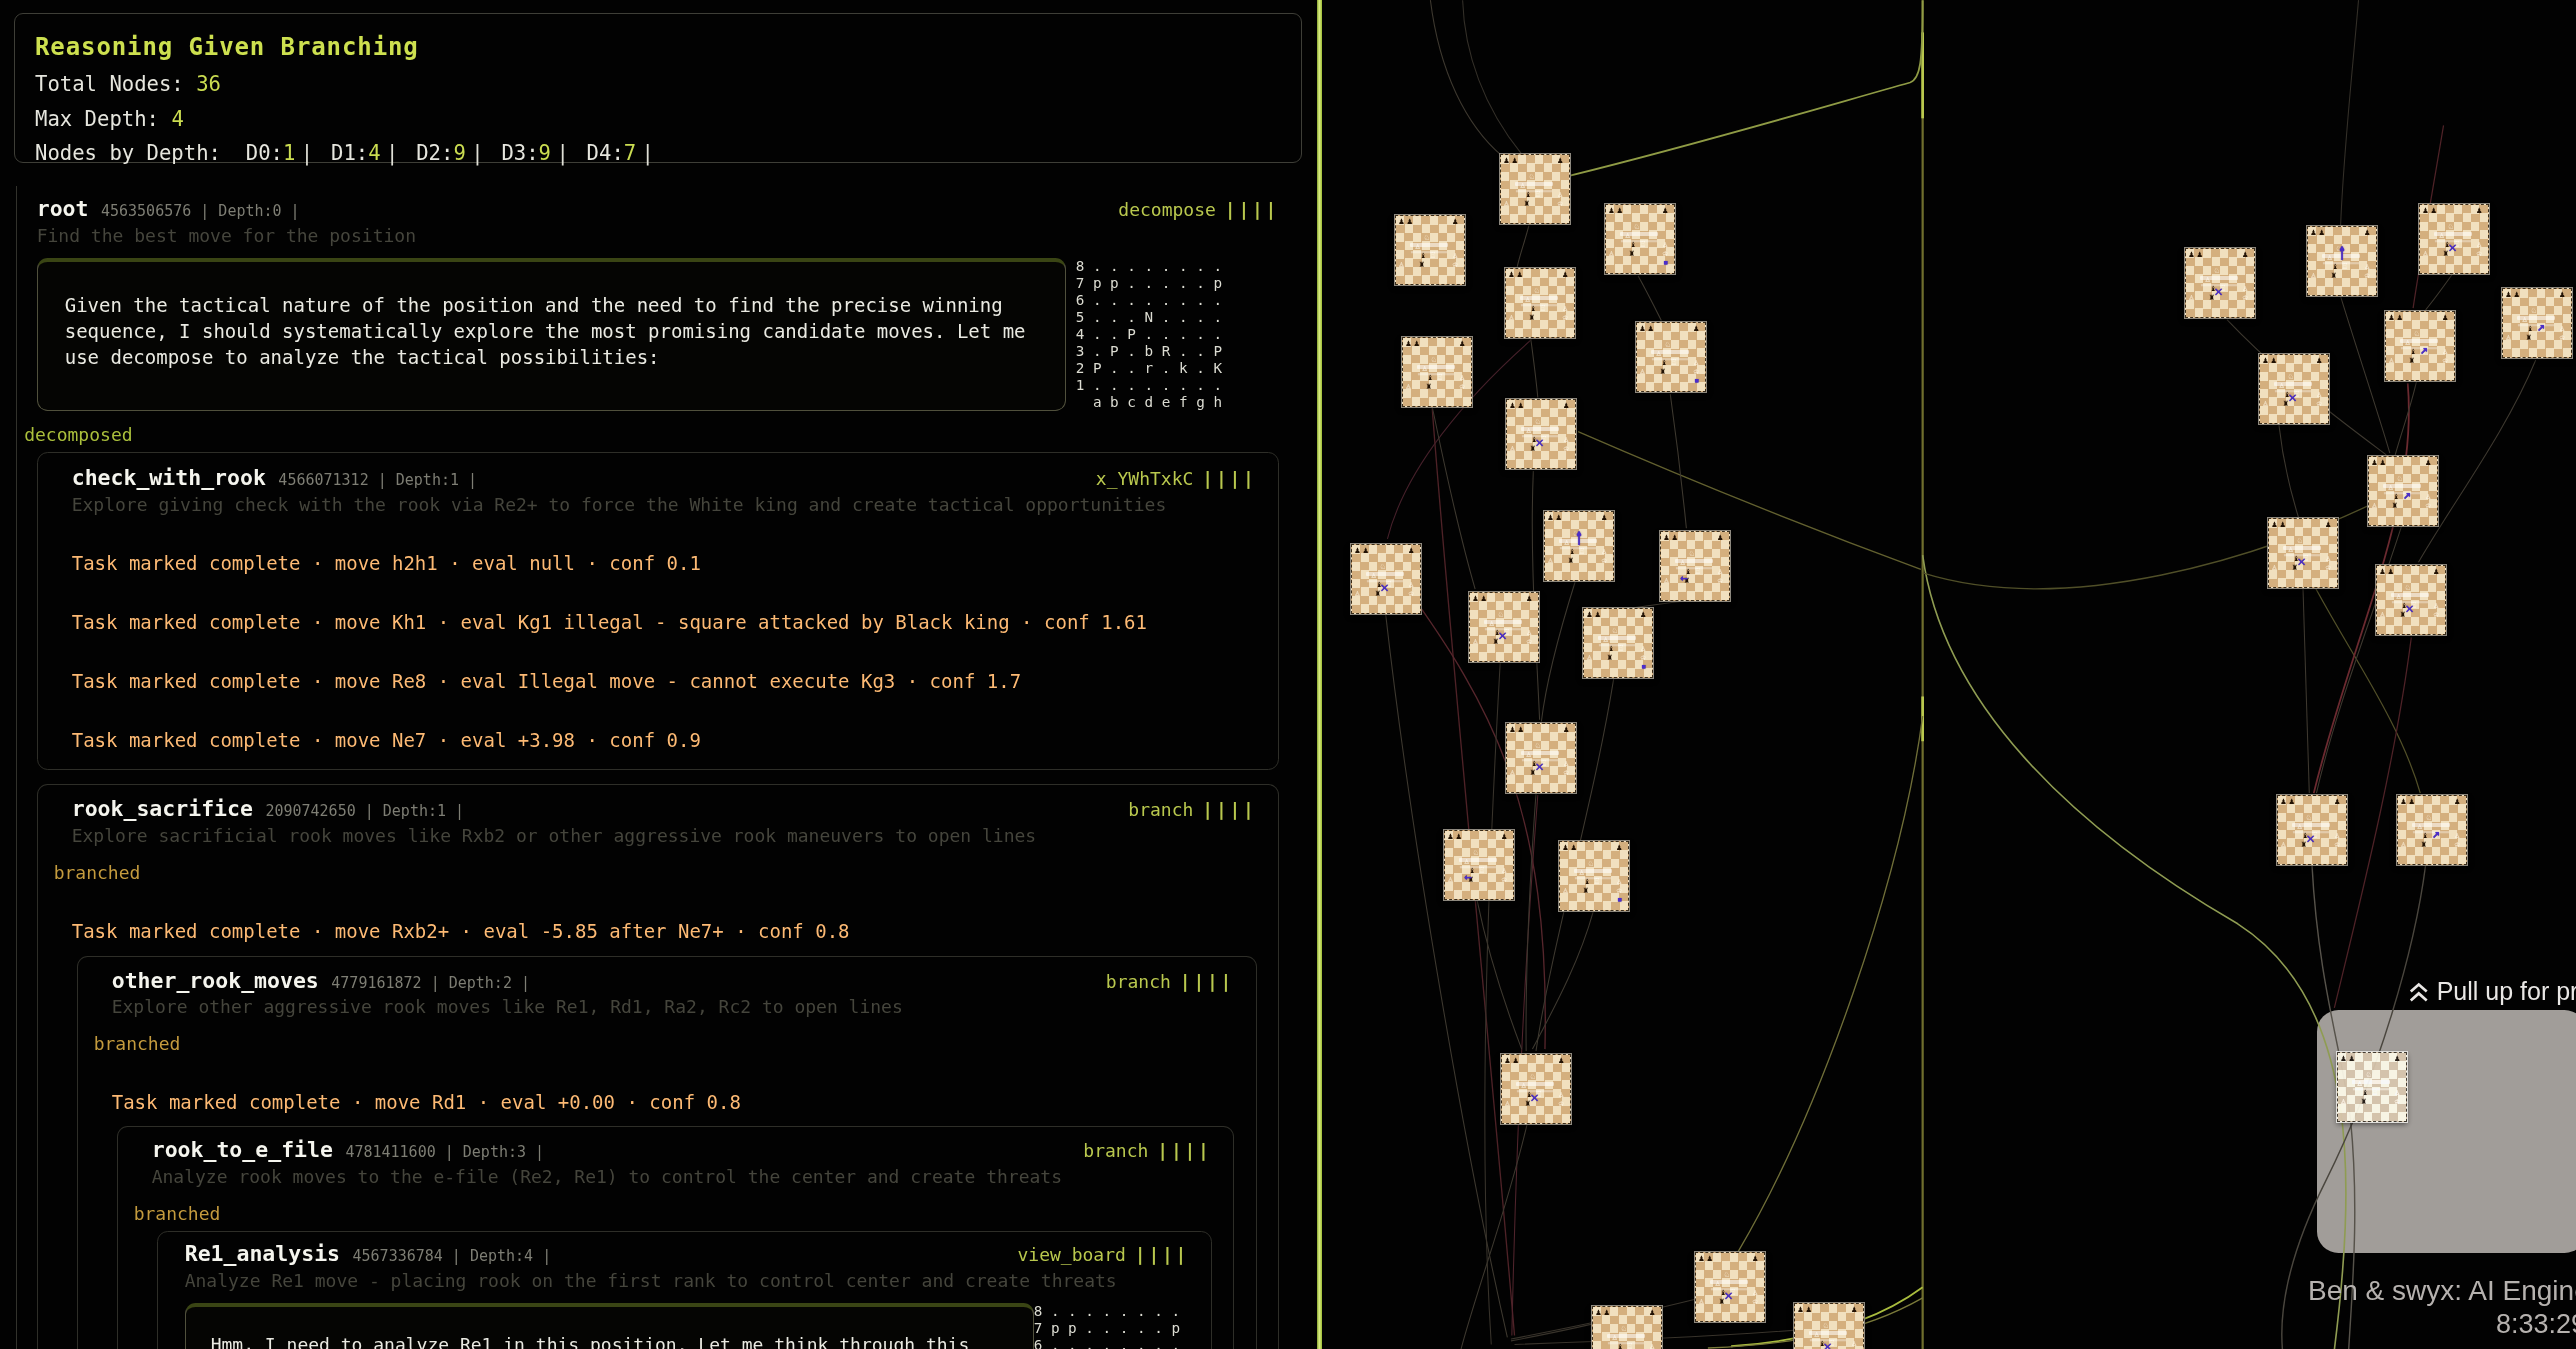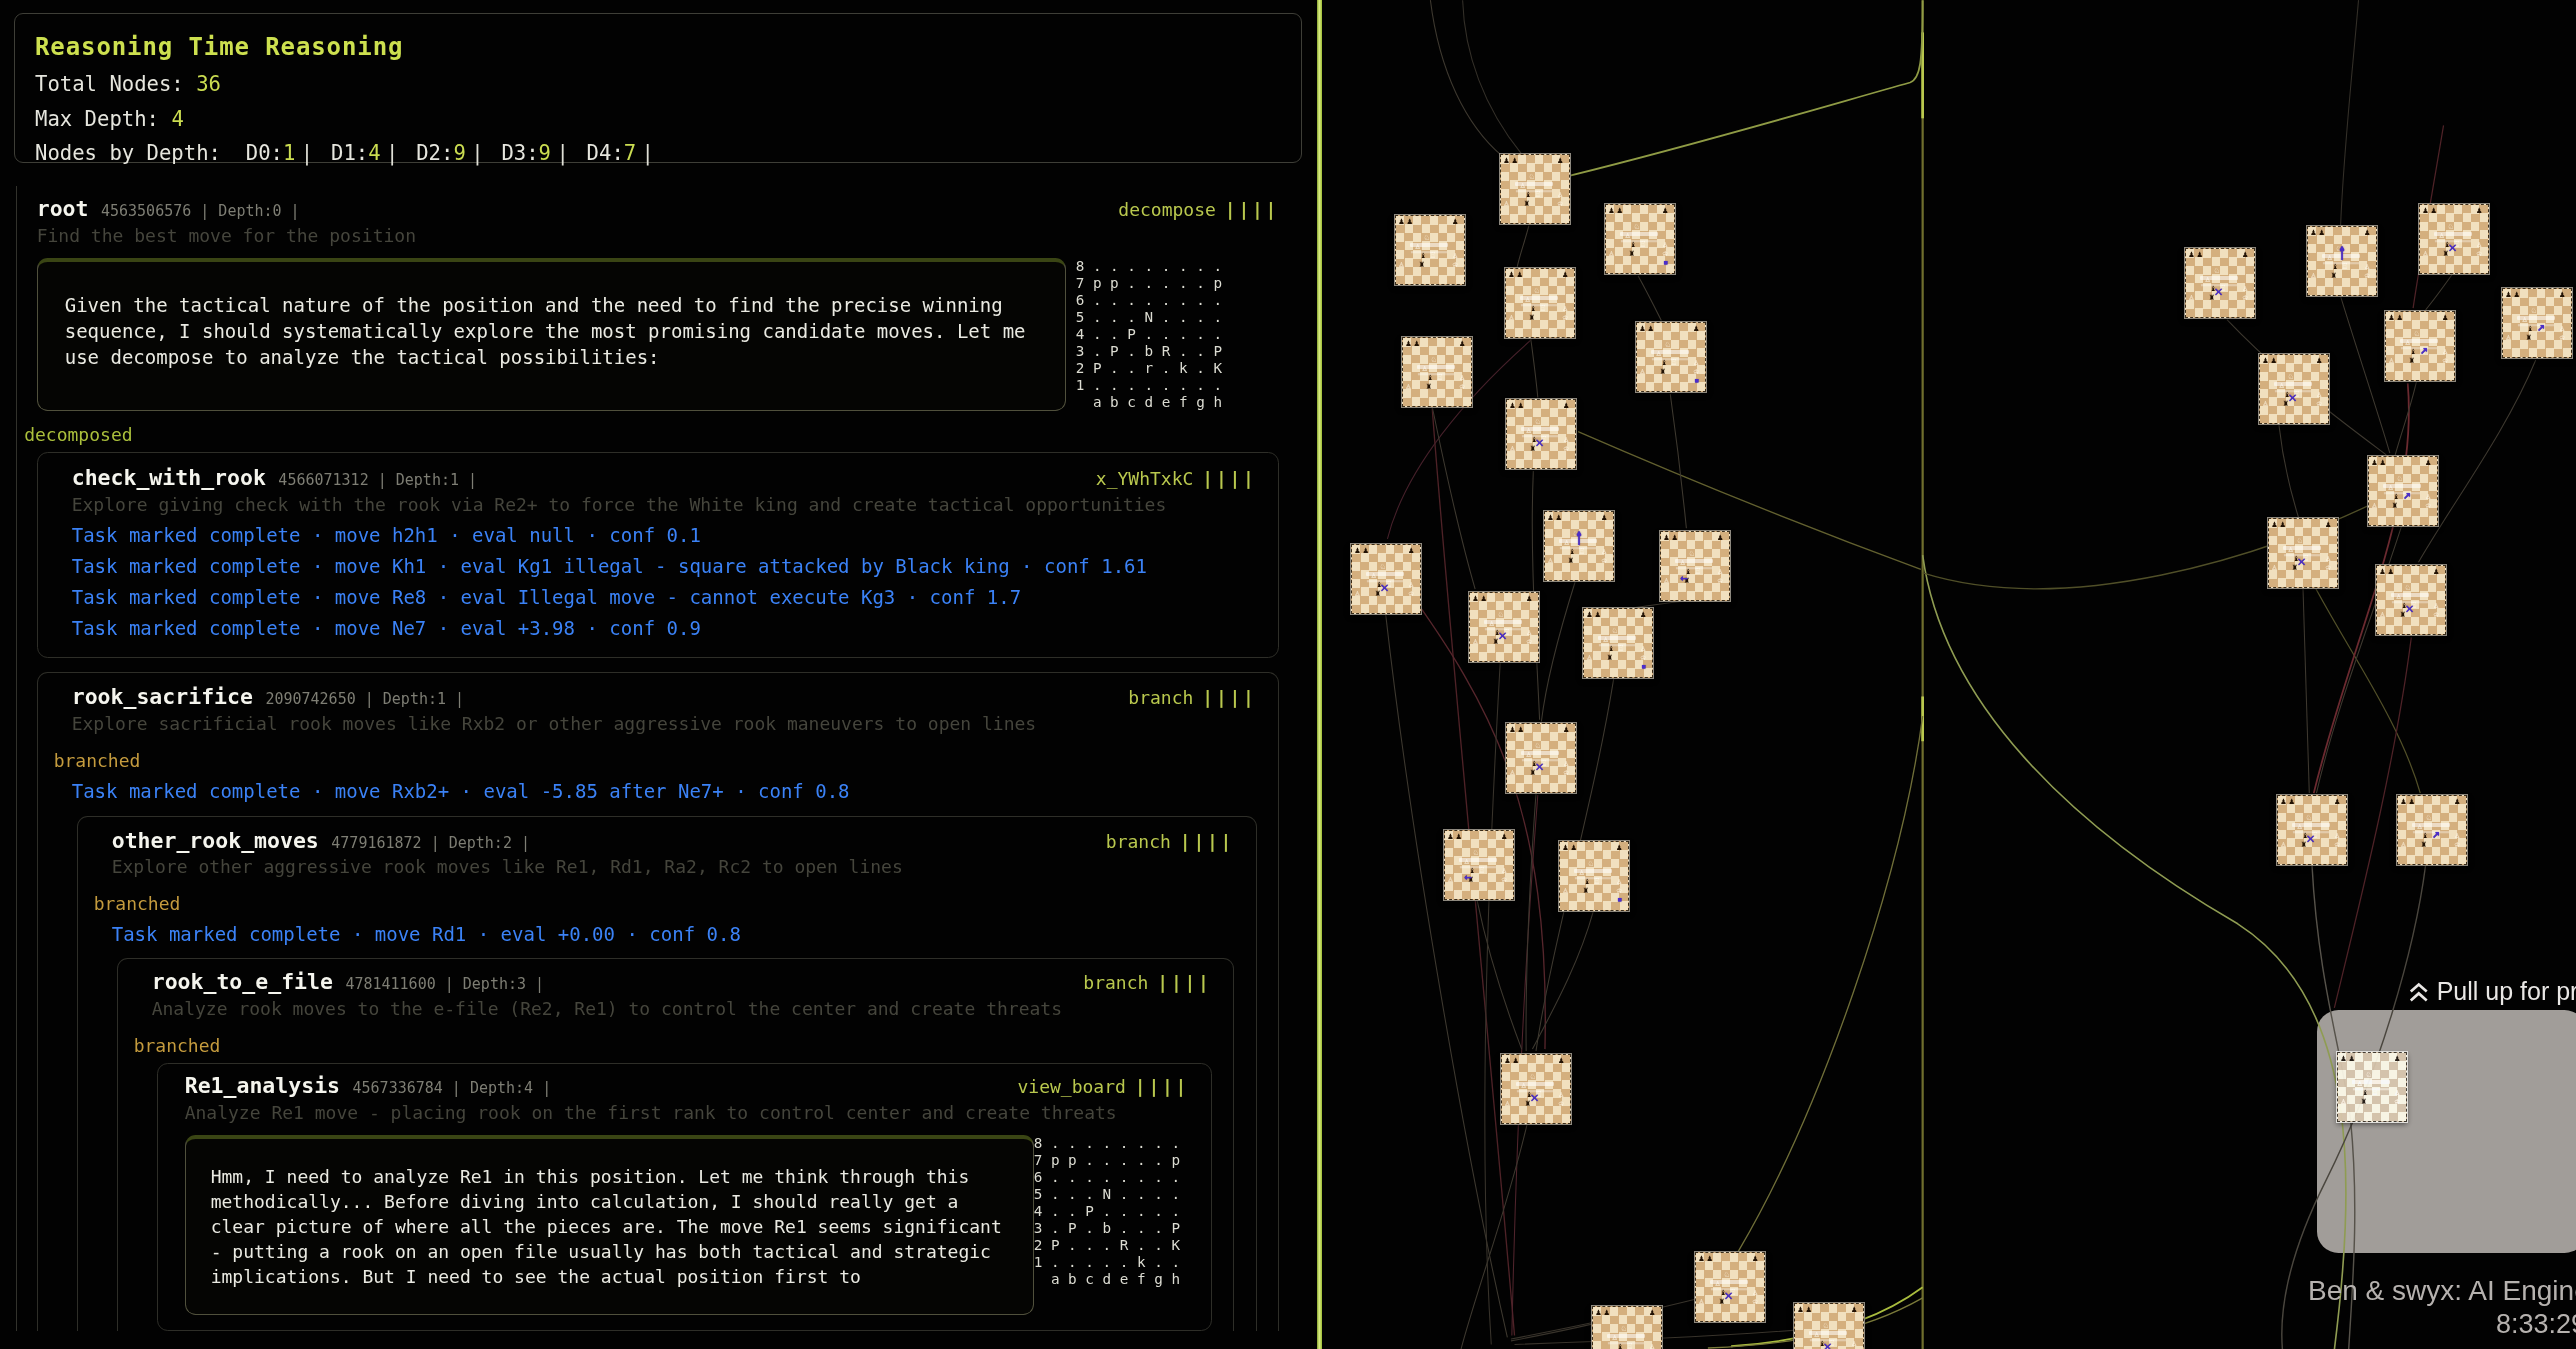--- a/index.html
+++ b/index.html
@@ -18,21 +18,21 @@
 
   .section{border:0.9px solid #2e2e28;border-radius:10.7px;box-sizing:border-box;}
   .hrow{display:flex;align-items:baseline;}
   .nname{font-size:21.5px;font-weight:bold;color:#f5f5ee;}
   .nmeta{font-size:15px;color:#7e7e74;margin-left:12.5px;}
   .naction{margin-left:auto;font-size:18px;color:#b9c84e;white-space:nowrap;}
   .bars{letter-spacing:2.7px;font-weight:bold;margin-left:9px;}
   .ndesc{font-size:18px;color:#45453c;margin-top:3.6px;}
   .status{font-size:18px;color:#aabf3c;}
   .status.br{color:#c49b3e;}
-  .task{font-size:19px;color:#3b82f6;margin-top:9px;white-space:nowrap;}
+  .task{font-size:19px;color:#fdba74;margin-top:37px;white-space:nowrap;}
 
   .reason-row{position:relative;display:flex;margin-top:12.5px;}
   .reason-box{border:0.9px solid #50503c;border-top:4.5px solid #3a4514;border-radius:10.7px;
               background:#050503;padding:30px 27px;box-sizing:border-box;
               font-size:19px;line-height:26px;color:#eaeae2;}
   .ascii{font-size:14.3px;line-height:17px;color:#dcdcd2;white-space:pre;margin-left:auto;margin-right:57px;}
 
   #root-sec{margin:23px 39px 0 16px;border-left:0.9px solid #32322c;padding:10.7px 0 0 19.7px;}
   #check-sec{margin-top:7.2px;padding:12.5px 21.5px 18px 0;}
   #check-sec .hrow,#check-sec .ndesc,#check-sec .task{padding-left:34px;}
@@ -79,21 +79,21 @@
            font-family:"Liberation Sans",sans-serif;font-size:27px;color:#b6b2af;}
 </style>
 </head>
 <body>
 
 <div id="stage">
 
   <div id="left">
 
     <div class="hdr-box">
-      <div class="hdr-title">Reasoning Time Reasoning</div>
+      <div class="hdr-title">Reasoning Given Branching</div>
       <div class="hdr-line">
         <span>Total Nodes:</span>
         <span class="val">36</span>
       </div>
       <div class="hdr-line">
         <span>Max Depth:</span>
         <span class="val">4</span>
       </div>
       <div class="hdr-line">
         <span>Nodes by Depth:</span>&nbsp;

